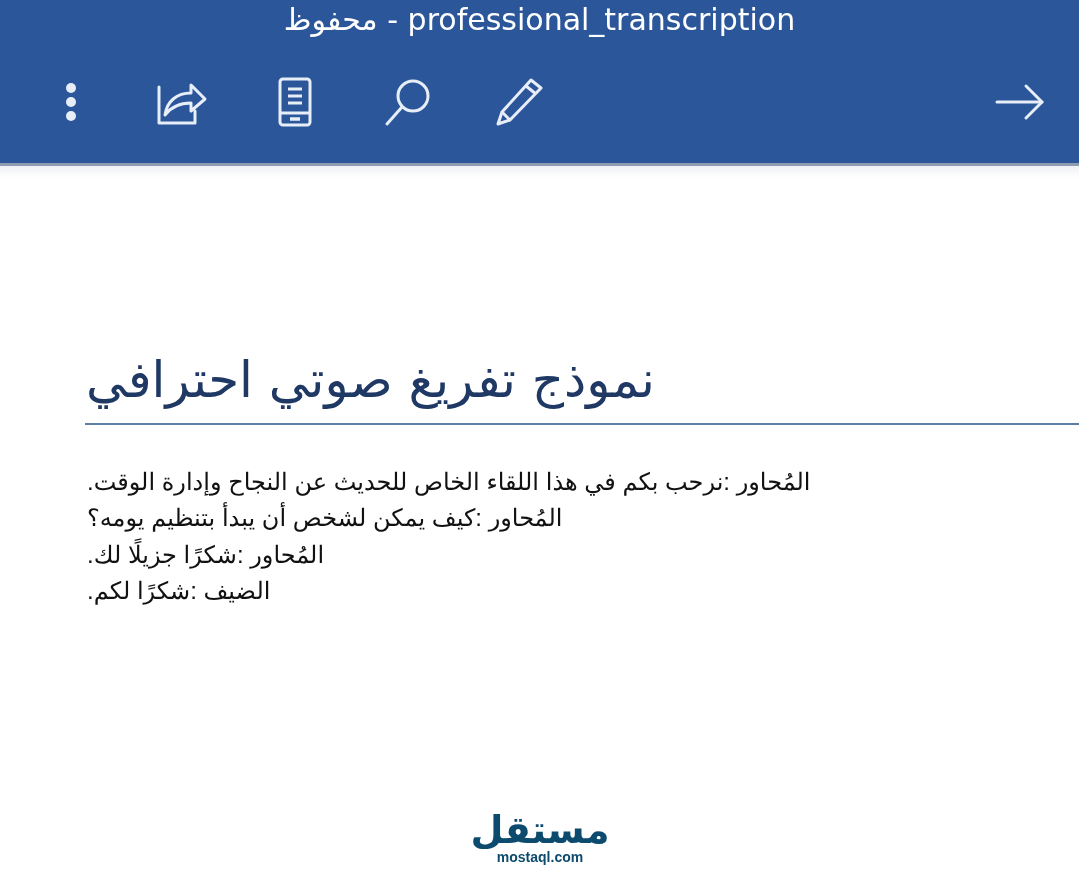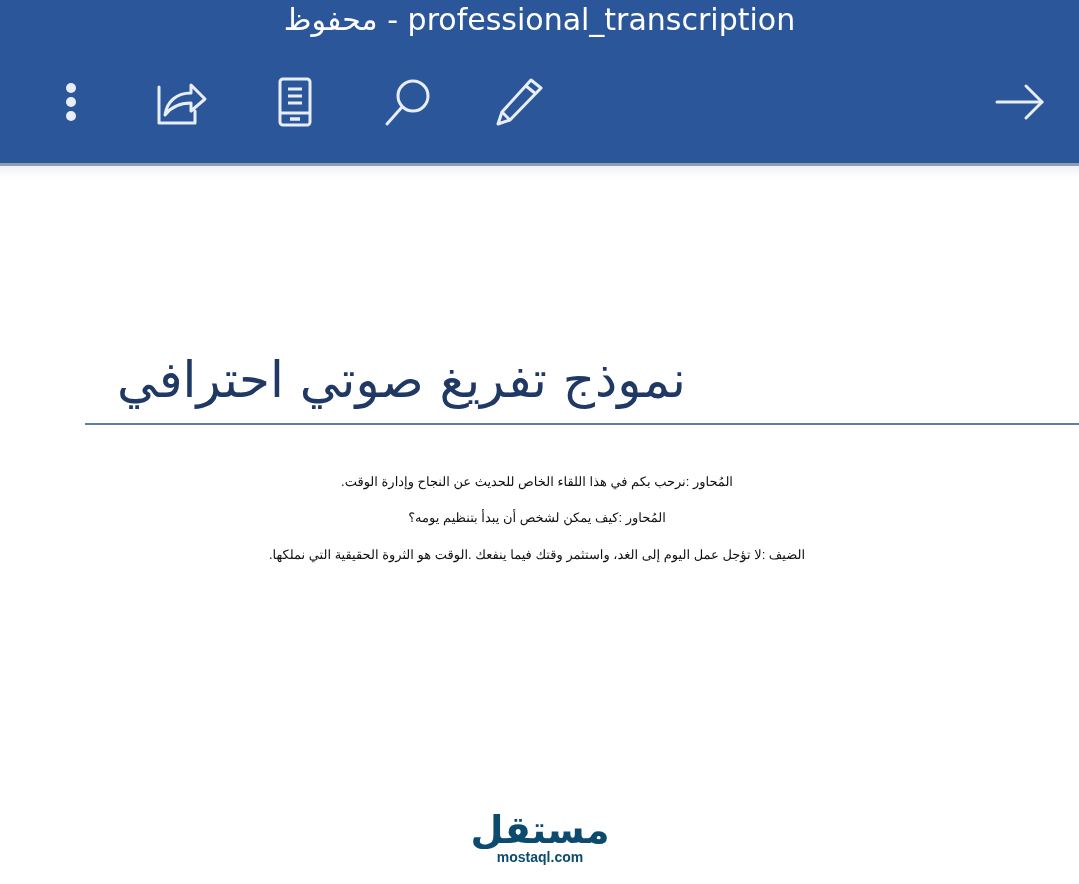--- a/index.html
+++ b/index.html
@@ -70,21 +70,21 @@
     left: 86px;
     top: 340px;
     width: 600px;
     height: 80px;
     margin: 0;
     color: #1f3864;
     font-family: "DejaVu Sans", sans-serif;
     font-size: 50px;
     font-weight: normal;
     line-height: 80px;
-    text-align: right;
+    text-align: left;
     direction: rtl;
     unicode-bidi: plaintext;
   }
   .heading-rule {
     position: absolute;
     left: 85px;
     top: 423px;
     width: 994px;
     height: 2px;
     background: #5b7ea6;
@@ -92,25 +92,25 @@
   .transcript {
     position: absolute;
     left: 87px;
     top: 464px;
     width: 900px;
   }
   .transcript-line {
     height: 36.4px;
     line-height: 36px;
     font-family: "Liberation Sans", sans-serif;
-    font-size: 13px;
+    font-size: 24px;
     color: #111111;
     direction: ltr;
     unicode-bidi: plaintext;
-    text-align: center;
+    text-align: left;
     white-space: nowrap;
   }
   .watermark {
     position: absolute;
     left: 465px;
     top: 810px;
     width: 150px;
     text-align: center;
     color: #0c4a6e;
   }
@@ -202,20 +202,21 @@
 <div class="header-shadow"></div>
 <div class="header-fade"></div>
 
 <main>
   <h1 class="doc-heading">نموذج تفريغ صوتي احترافي</h1>
   <div class="heading-rule"></div>
 
   <div class="transcript">
     <div class="transcript-line">المُحاور :نرحب بكم في هذا اللقاء الخاص للحديث عن النجاح وإدارة الوقت.</div>
     <div class="transcript-line">المُحاور :كيف يمكن لشخص أن يبدأ بتنظيم يومه؟</div>
-    <div class="transcript-line">الضيف :لا تؤجل عمل اليوم إلى الغد، واستثمر وقتك فيما ينفعك .الوقت هو الثروة الحقيقية التي نملكها.</div>
+    <div class="transcript-line">المُحاور :شكرًا جزيلًا لك.</div>
+    <div class="transcript-line">الضيف :شكرًا لكم.</div>
   </div>
 
   <div class="watermark">
     <span class="watermark-arabic">مستقل</span>
     <span class="watermark-latin">mostaql.com</span>
   </div>
 </main>
 
 </body></html>

